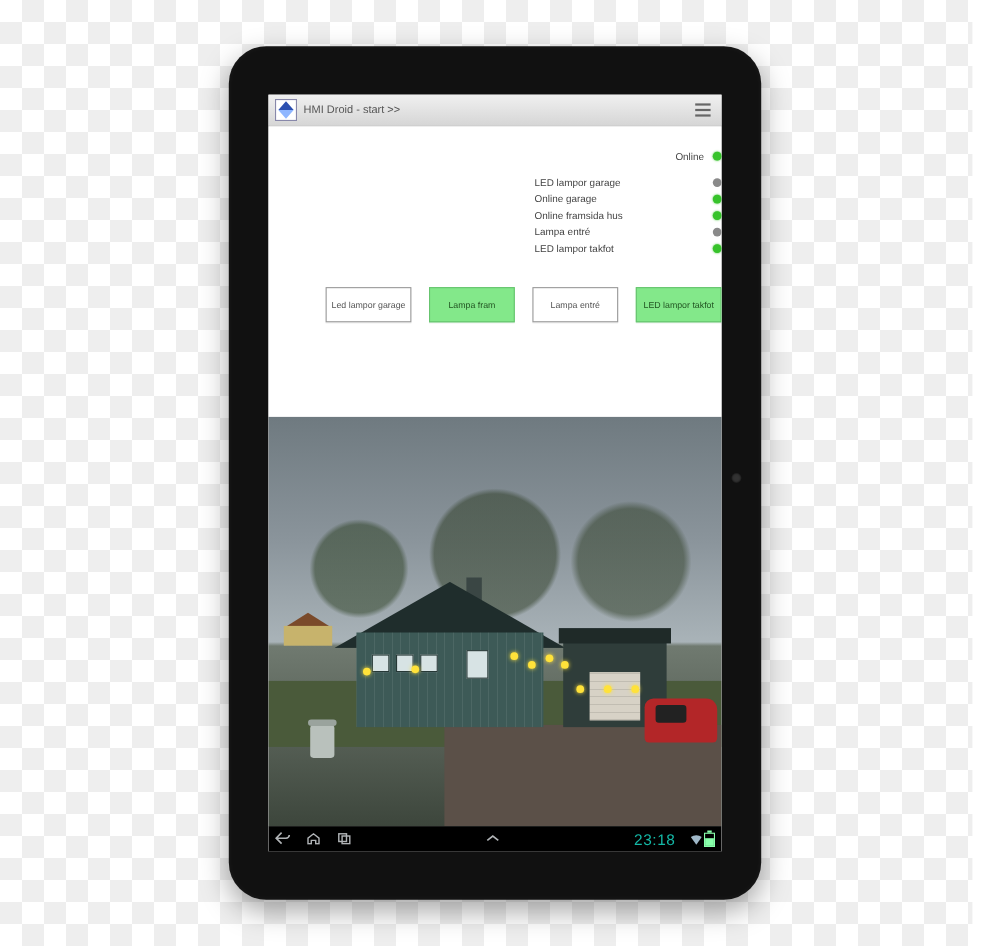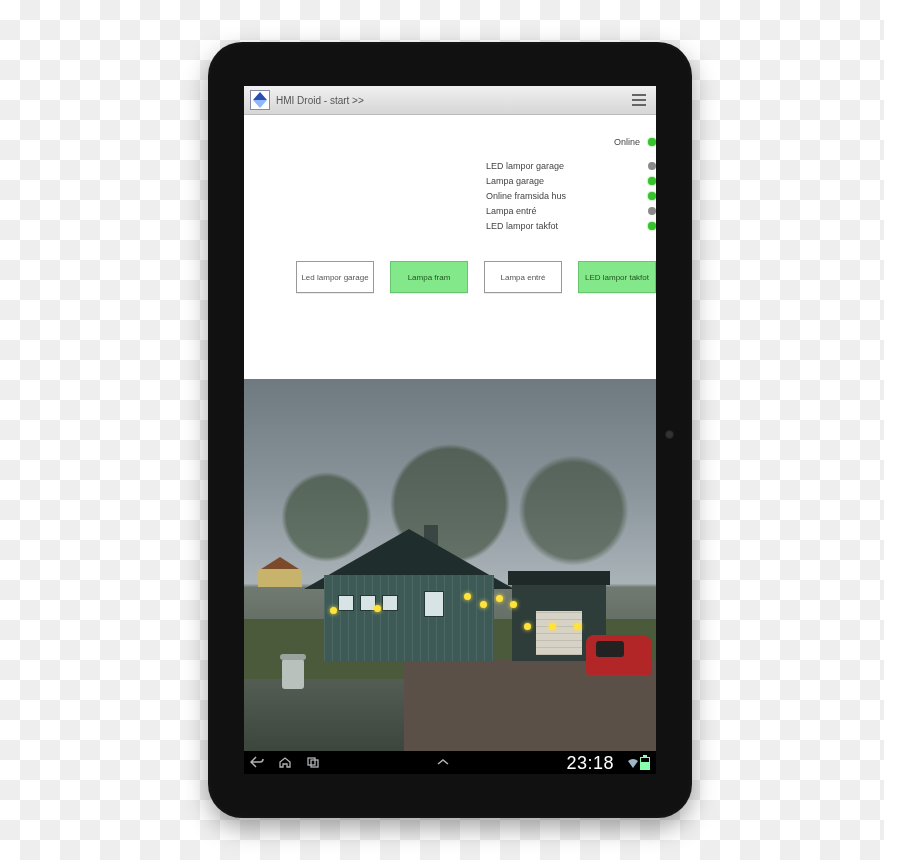--- a/index.html
+++ b/index.html
@@ -109,21 +109,21 @@
   
   .navbar{
     height:24px;background:#000;
     display:flex;align-items:center;
     color:#cfd3d6;font-size:10px;
     padding:0 6px;
     gap:14px;
   }
   .nav-icon{opacity:.85;}
   .nav-spacer{flex:1;}
-  .clock{font-size:18px;letter-spacing:.5px;color:#ffffff;}
+  .clock{font-size:14px;letter-spacing:.5px;color:#14b8a6;}
   .tray{font-size:8px;display:flex;align-items:center;gap:2px;}
   .batt{display:inline-block;width:8px;height:11px;border:1px solid #8fa;position:relative;}
   .batt::before{content:"";position:absolute;top:-3px;left:2px;width:4px;height:2px;background:#8fa;}
   .batt::after{content:"";position:absolute;bottom:0;left:0;right:0;height:7px;background:#8fa;}
 </style>
 </head>
 <body>
 
 <div class="checker">
   <div class="tablet">
@@ -150,21 +150,21 @@
           <span class="lbl">Online</span>
           <span class="dot green"></span>
         </div>
 
         <div class="status-list" id="status-list">
             <div class="status-row">
               <span class="lbl">LED lampor garage</span>
               <span class="dot grey"></span>
             </div>
             <div class="status-row">
-              <span class="lbl">Lampa garage</span>
+              <span class="lbl">Online garage</span>
               <span class="dot green"></span>
             </div>
             <div class="status-row">
               <span class="lbl">Online framsida hus</span>
               <span class="dot green"></span>
             </div>
             <div class="status-row">
               <span class="lbl">Lampa entré</span>
               <span class="dot grey"></span>
             </div>

